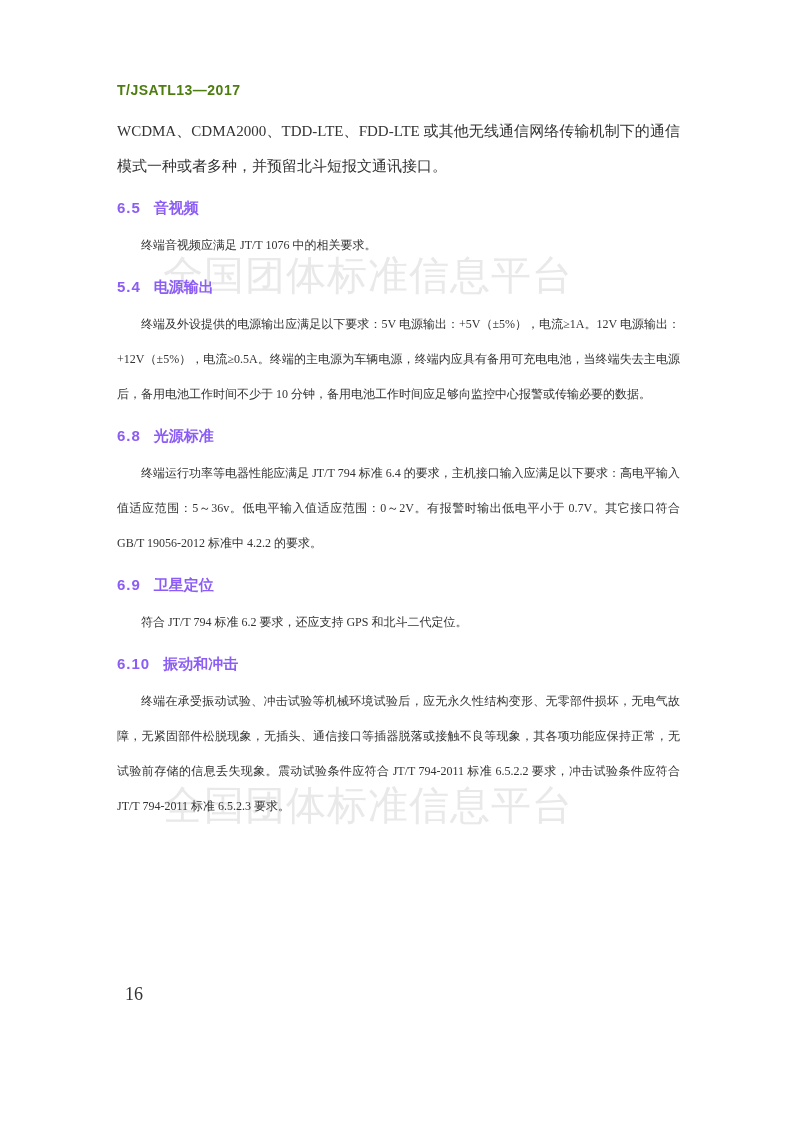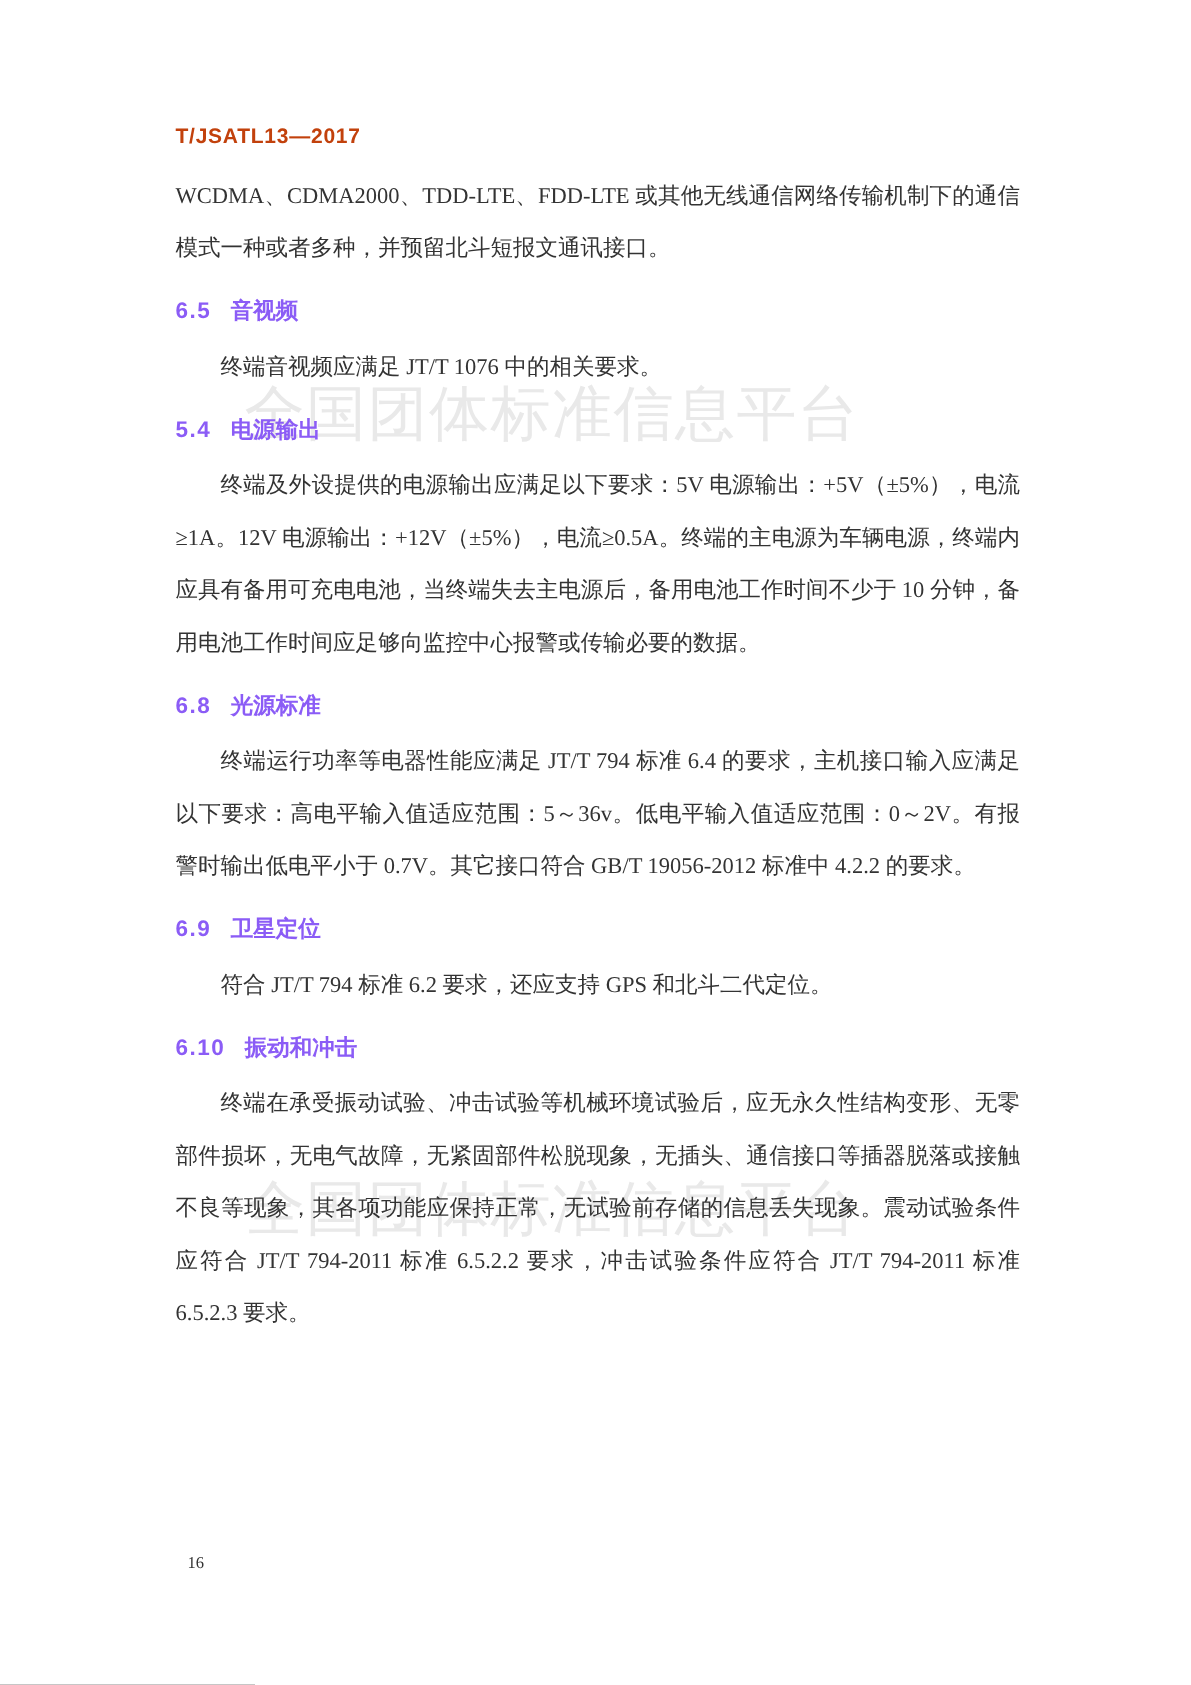--- a/index.html
+++ b/index.html
@@ -34,53 +34,53 @@
     left: 117px;
     top: 80px;
     width: 563px;
     z-index: 1;
   }
   .doc-header {
     font-family: "Liberation Sans", "DejaVu Sans", sans-serif;
     font-weight: bold;
     font-size: 14px;
     line-height: 20px;
-    color: #c2410c;
+    color: #4d7c0f;
     letter-spacing: 0.5px;
   }
   .intro {
     margin: 14px 0 0 0;
     font-size: 15px;
     line-height: 35px;
     text-align: justify;
     text-justify: inter-ideograph;
   }
   .heading {
     margin: 14px 0 0 0;
     font-family: "Liberation Sans", "DejaVu Sans", sans-serif;
     font-weight: bold;
     font-size: 15px;
     line-height: 20px;
     color: #8b5cf6;
   }
   .heading .sec-num { margin-right: 13px; letter-spacing: 1px; }
   .para {
     margin: 10px 0 0 0;
-    font-size: 15px;
+    font-size: 12px;
     line-height: 35px;
     text-align: justify;
     text-justify: inter-ideograph;
     text-indent: 2em;
   }
   .page-number {
     position: absolute;
     left: 125px;
-    top: 1036px;
+    top: 984px;
     z-index: 1;
-    font-size: 11px;
+    font-size: 18px;
     color: #333333;
   }
 </style>
 </head>
 <body>
 
 <div class="page">
 
   <div class="watermark wm-1">全国团体标准信息平台</div>
   <div class="watermark wm-2">全国团体标准信息平台</div>

